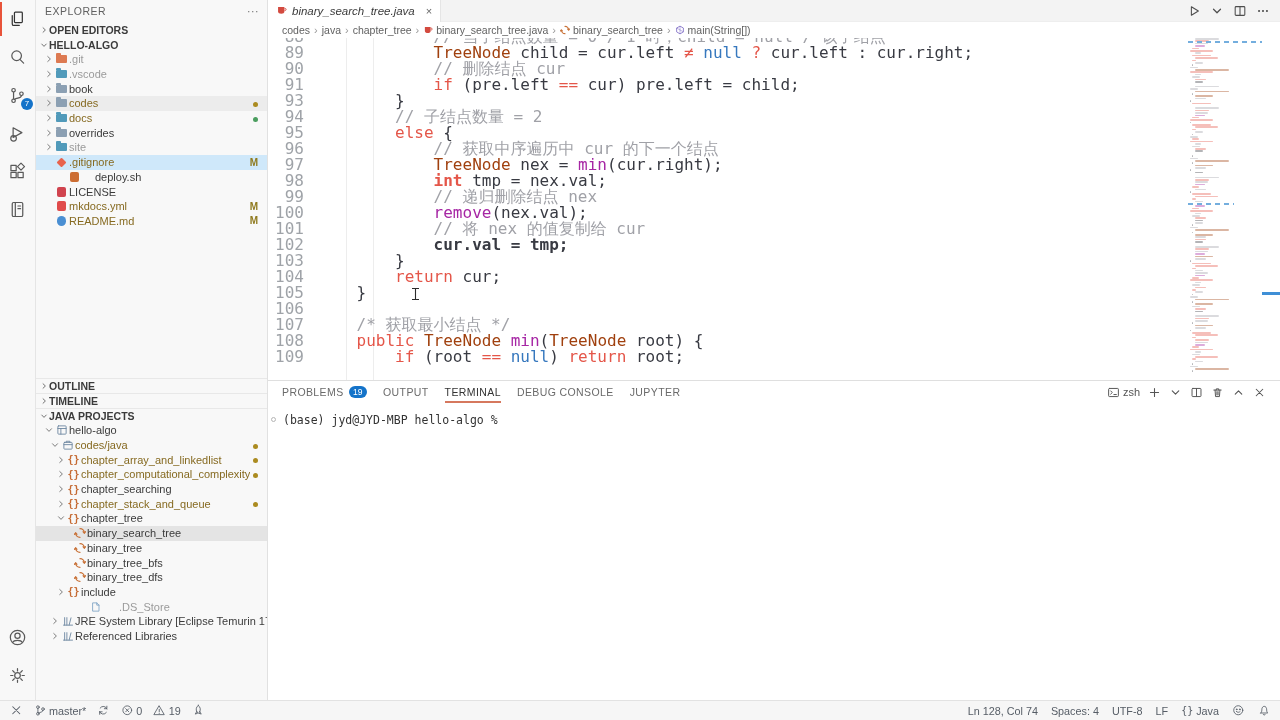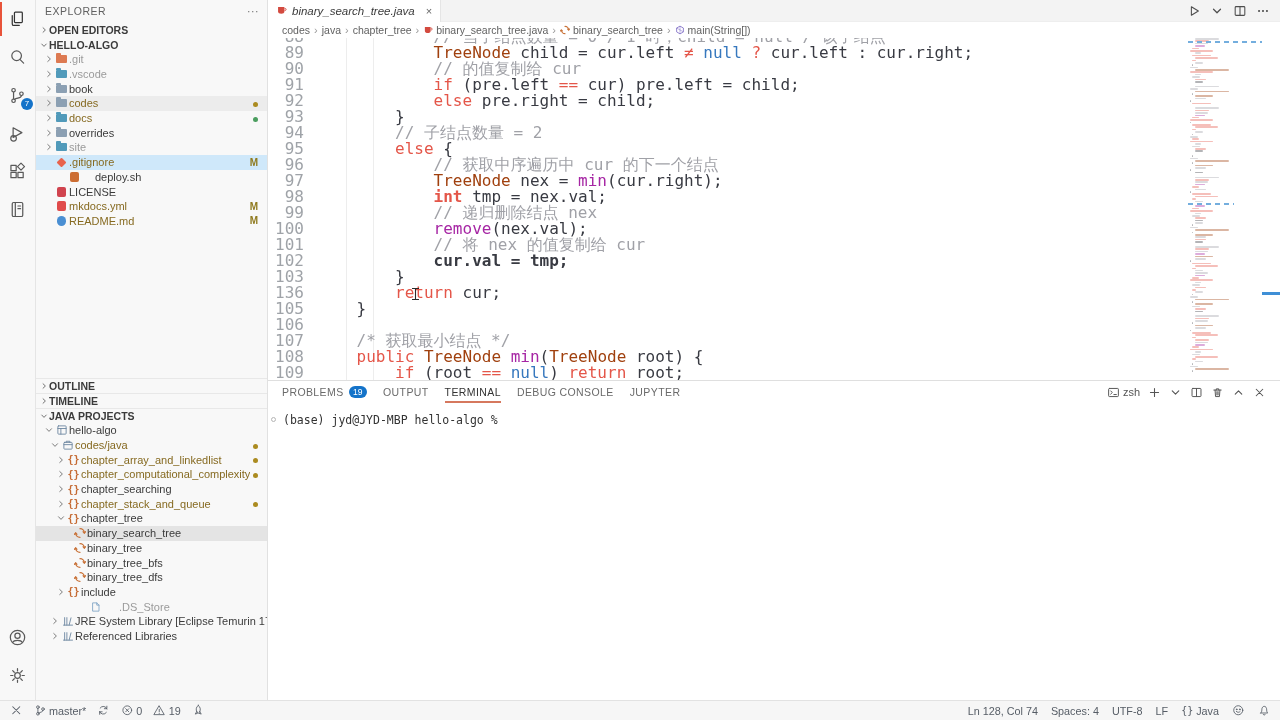--- a/index.html
+++ b/index.html
@@ -616,35 +616,34 @@
           </span>
           <span>main(String[])</span>
         </span>
       </div>
     <div id="code">
       <div class="guide" style="left:77.6px;"></div>
       <div class="guide" style="left:105.2px;"></div>
       <div id="code-lines">
           <div class="cl" style="margin-top: -9px;"><span class="ln">88</span><span class="lc"><span>            </span><span style="color: rgb(160, 161, 167);">// 当子结点数量 = 0 / 1 时，child = null / 该子结点</span></span></div>
           <div class="cl"><span class="ln">89</span><span class="lc"><span>            </span><span style="color: rgb(160, 64, 14);">TreeNode</span><span style="color: rgb(56, 58, 66);"> child = cur.left </span><span style="color: rgb(228, 86, 73);">≠</span><span style="color: rgb(56, 58, 66);"> </span><span style="color: rgb(55, 120, 190);">null</span><span style="color: rgb(56, 58, 66);"> </span><span style="color: rgb(228, 86, 73);">?</span><span style="color: rgb(56, 58, 66);"> cur.left : cur.right;</span></span></div>
-          <div class="cl"><span class="ln">90</span><span class="lc"><span>            </span><span style="color: rgb(160, 161, 167);">// 的值复制给 cur</span></span></div>
+          <div class="cl"><span class="ln">90</span><span class="lc"><span>            </span><span style="color: rgb(160, 161, 167);">// 删除结点 cur</span></span></div>
           <div class="cl"><span class="ln">91</span><span class="lc"><span>            </span><span style="color: rgb(228, 86, 73);">if</span><span style="color: rgb(56, 58, 66);"> (pre.left </span><span style="color: rgb(228, 86, 73);">==</span><span style="color: rgb(56, 58, 66);"> cur) pre.left = child;</span></span></div>
-          <div class="cl"><span class="ln">92</span><span class="lc"><span>            </span><span style="color: rgb(228, 86, 73);">else</span><span style="color: rgb(56, 58, 66);"> pre.right = child;</span></span></div>
           <div class="cl"><span class="ln">93</span><span class="lc"><span>        </span><span style="color: rgb(56, 58, 66);">}</span></span></div>
           <div class="cl"><span class="ln">94</span><span class="lc"><span>        </span><span style="color: rgb(160, 161, 167);">// 子结点数量 = 2</span></span></div>
           <div class="cl"><span class="ln">95</span><span class="lc"><span>        </span><span style="color: rgb(228, 86, 73);">else</span><span style="color: rgb(56, 58, 66);"> {</span></span></div>
           <div class="cl"><span class="ln">96</span><span class="lc"><span>            </span><span style="color: rgb(160, 161, 167);">// 获取中序遍历中 cur 的下一个结点</span></span></div>
           <div class="cl"><span class="ln">97</span><span class="lc"><span>            </span><span style="color: rgb(160, 64, 14);">TreeNode</span><span style="color: rgb(56, 58, 66);"> nex = </span><span style="color: rgb(166, 38, 164);">min</span><span style="color: rgb(56, 58, 66);">(cur.right);</span></span></div>
           <div class="cl"><span class="ln">98</span><span class="lc"><span>            </span><span style="color: rgb(228, 86, 73); font-weight: bold;">int</span><span style="color: rgb(56, 58, 66);"> tmp = nex.val;</span></span></div>
           <div class="cl"><span class="ln">99</span><span class="lc"><span>            </span><span style="color: rgb(160, 161, 167);">// 递归删除结点 nex</span></span></div>
           <div class="cl"><span class="ln">100</span><span class="lc"><span>            </span><span style="color: rgb(166, 38, 164);">remove</span><span style="color: rgb(56, 58, 66);">(nex.val);</span></span></div>
           <div class="cl"><span class="ln">101</span><span class="lc"><span>            </span><span style="color: rgb(160, 161, 167);">// 将 nex 的值复制给 cur</span></span></div>
           <div class="cl"><span class="ln">102</span><span class="lc"><span>            </span><span style="color: rgb(56, 58, 66); font-weight: bold;">cur.val = tmp;</span></span></div>
           <div class="cl"><span class="ln">103</span><span class="lc"><span>        </span><span style="color: rgb(56, 58, 66);">}</span></span></div>
-          <div class="cl"><span class="ln">136</span><span class="lc"><span>        </span><span style="color: rgb(228, 86, 73);">return</span><span style="color: rgb(56, 58, 66);"> cur;</span></span></div>
+          <div class="cl"><span class="ln">104</span><span class="lc"><span>        </span><span style="color: rgb(228, 86, 73);">return</span><span style="color: rgb(56, 58, 66);"> cur;</span></span></div>
           <div class="cl"><span class="ln">105</span><span class="lc"><span>    </span><span style="color: rgb(56, 58, 66);">}</span></span></div>
           <div class="cl"><span class="ln">106</span><span class="lc"><span></span></span></div>
           <div class="cl"><span class="ln">107</span><span class="lc"><span>    </span><span style="color: rgb(160, 161, 167);">/* 获取最小结点 */</span></span></div>
           <div class="cl"><span class="ln">108</span><span class="lc"><span>    </span><span style="color: rgb(228, 86, 73);">public</span><span style="color: rgb(56, 58, 66);"> </span><span style="color: rgb(160, 64, 14);">TreeNode</span><span style="color: rgb(56, 58, 66);"> </span><span style="color: rgb(166, 38, 164);">min</span><span style="color: rgb(56, 58, 66);">(</span><span style="color: rgb(160, 64, 14);">TreeNode</span><span style="color: rgb(56, 58, 66);"> root) {</span></span></div>
           <div class="cl"><span class="ln">109</span><span class="lc"><span>        </span><span style="color: rgb(228, 86, 73);">if</span><span style="color: rgb(56, 58, 66);"> (root </span><span style="color: rgb(228, 86, 73);">==</span><span style="color: rgb(56, 58, 66);"> </span><span style="color: rgb(55, 120, 190);">null</span><span style="color: rgb(56, 58, 66);">) </span><span style="color: rgb(228, 86, 73);">return</span><span style="color: rgb(56, 58, 66);"> root;</span></span></div>
         </div>
     </div>
     <div id="minimap">
         <div class="mmrow" style="margin-left: 6.6px; width: 24.18px; background: rgb(160, 161, 167); opacity: 0.38;"></div>
         <div class="mmrow" style="margin-left: 6.6px; width: 14.26px; background: rgb(228, 86, 73); opacity: 0.38;"></div>

